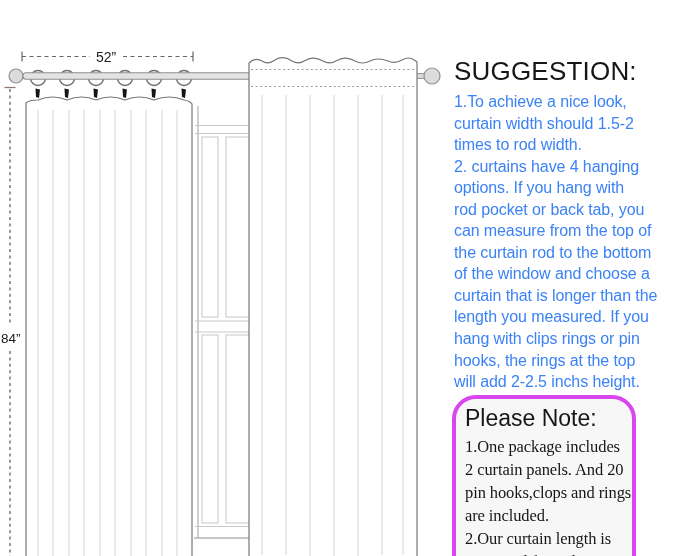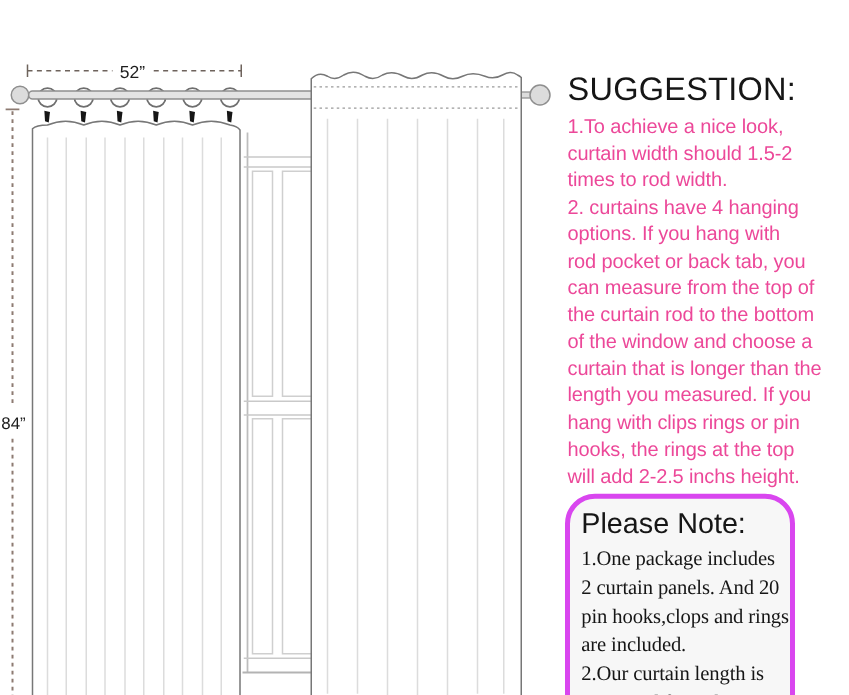--- a/index.html
+++ b/index.html
@@ -3,21 +3,21 @@
 <meta charset="utf-8">
 <style>
   html,body{margin:0;padding:0;background:#fff;}
   .page{position:relative;width:679px;height:556px;background:#ffffff;overflow:hidden;
         font-family:"Liberation Sans",sans-serif;color:#111;margin-top:48px;}
   .drawing{position:absolute;left:0;top:0;}
   .drawing text{font-family:"Liberation Sans",sans-serif;}
   .suggestion{position:absolute;left:454px;top:8px;width:224px;}
   .suggestion-title{font-size:26px;line-height:30px;letter-spacing:.2px;color:#161616;}
   .suggestion-body{margin-top:5px;font-size:16px;line-height:21.55px;letter-spacing:-.1px;
-                   white-space:pre;color:#ec4899;}
+                   white-space:pre;color:#3b82f6;}
   .note-box{position:absolute;left:452px;top:347px;width:184px;height:205px;box-sizing:border-box;
             background:#f7f7f7;border:4px solid #d946ef;border-radius:24px;
             padding:5px 0 0 9px;overflow:hidden;}
   .note-title{font-size:23px;line-height:28px;color:#161616;}
   .note-body{margin-top:3px;font-size:16.5px;line-height:23px;letter-spacing:-.1px;
              white-space:pre;color:#161616;font-family:Liberation Serif, serif;}
 </style>
 </head>
 <body>
 

